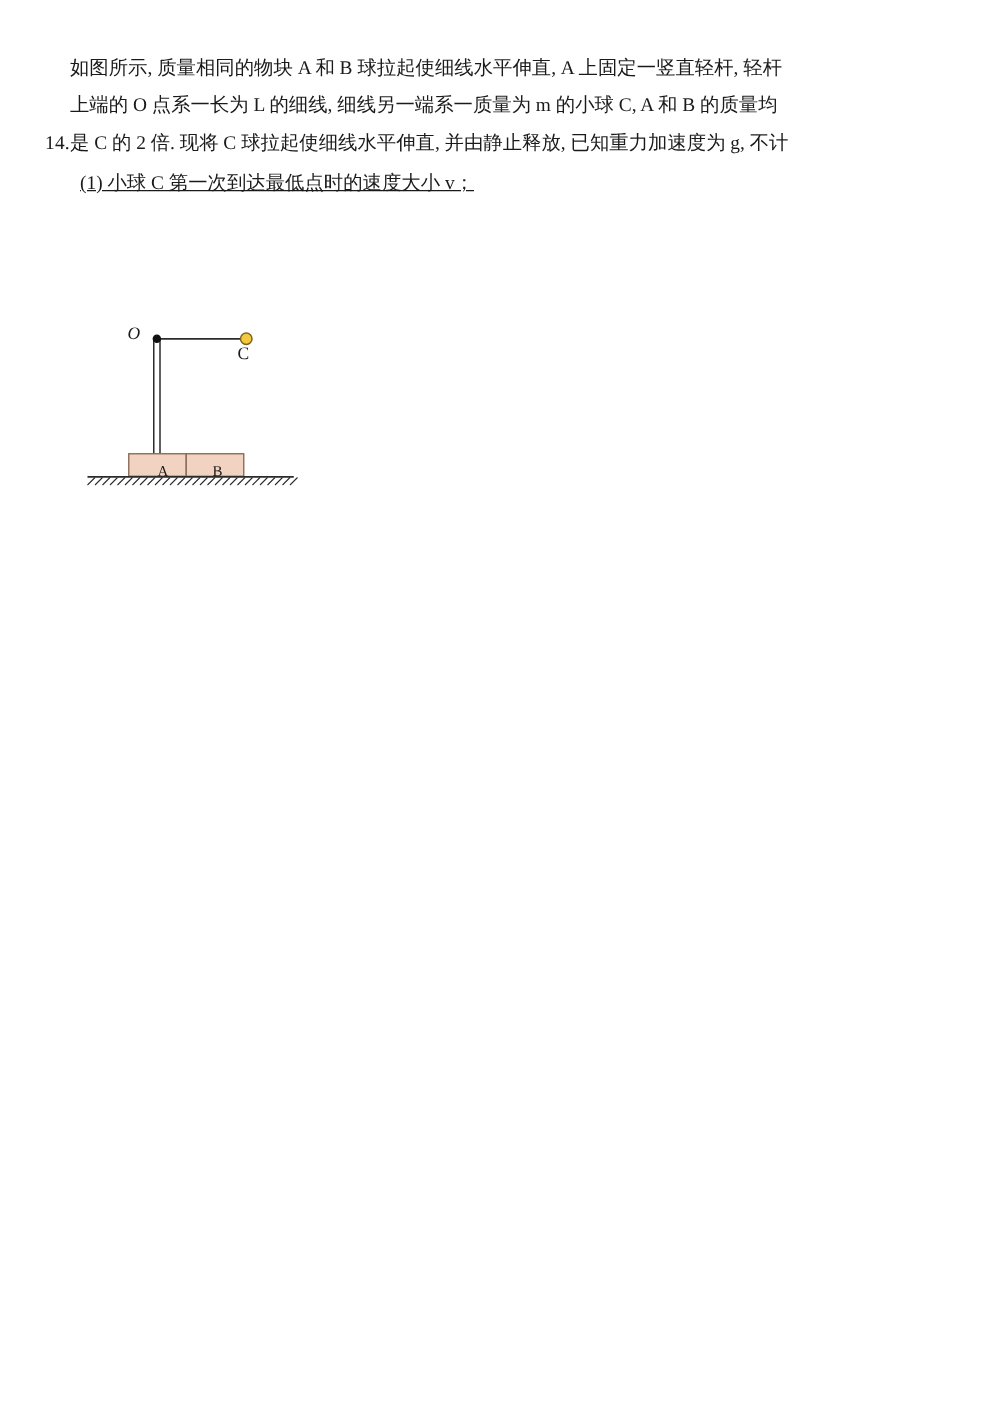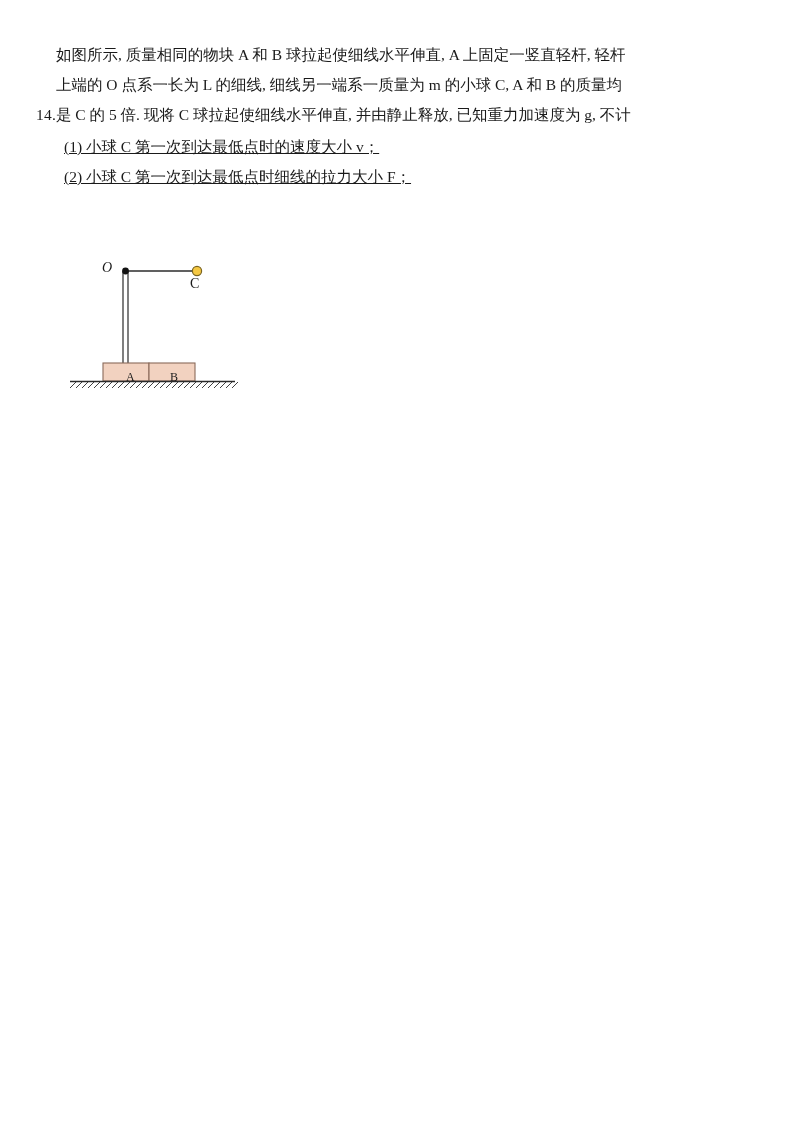--- a/index.html
+++ b/index.html
@@ -86,27 +86,26 @@
 
 <div class="page">
 
   <div class="problem">
 
     <div class="stem-row">
       <div class="qnum">14.</div>
       <div class="stem-body">
         <div>如图所示, 质量相同的物块 A 和 B 球拉起使细线水平伸直, A 上固定一竖直轻杆, 轻杆</div>
         <div>上端的 O 点系一长为 L 的细线, 细线另一端系一质量为 m 的小球 C, A 和 B 的质量均</div>
-        <div>是 C 的 5 倍. 现将 C 球拉起使细线水平伸直, 并由静止释放, 已知重力加速度为 g, 不计</div>
+        <div>是 C 的 2 倍. 现将 C 球拉起使细线水平伸直, 并由静止释放, 已知重力加速度为 g, 不计</div>
       </div>
     </div>
 
     <div class="sub-list">
       <div class="sub-item">(1) 小球 C 第一次到达最低点时的速度大小 v；</div>
-      <div class="sub-item">(2) 小球 C 第一次到达最低点时细线的拉力大小 F；</div>
     </div>
 
   </div>
 
   <div class="figure">
     <svg class="fig-svg" width="220" height="160" viewBox="0 0 220 160">
 
       <line x1="63" y1="21" x2="63" y2="124" stroke="#2b2b2b" stroke-width="1.2"></line>
       <line x1="68" y1="21" x2="68" y2="124" stroke="#2b2b2b" stroke-width="1.2"></line>
 

